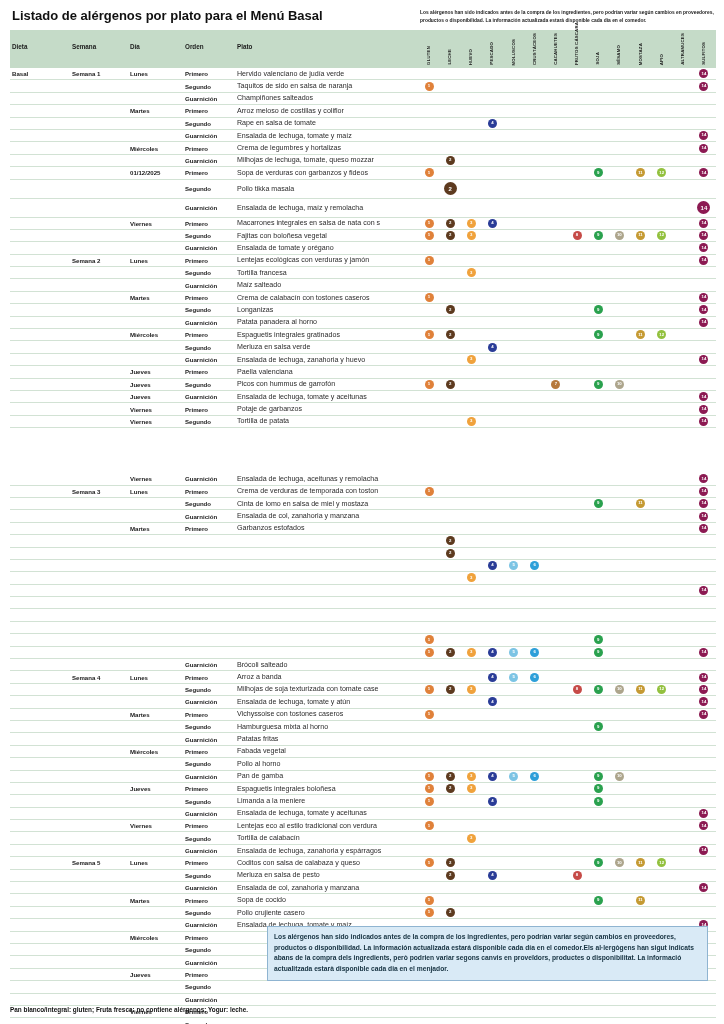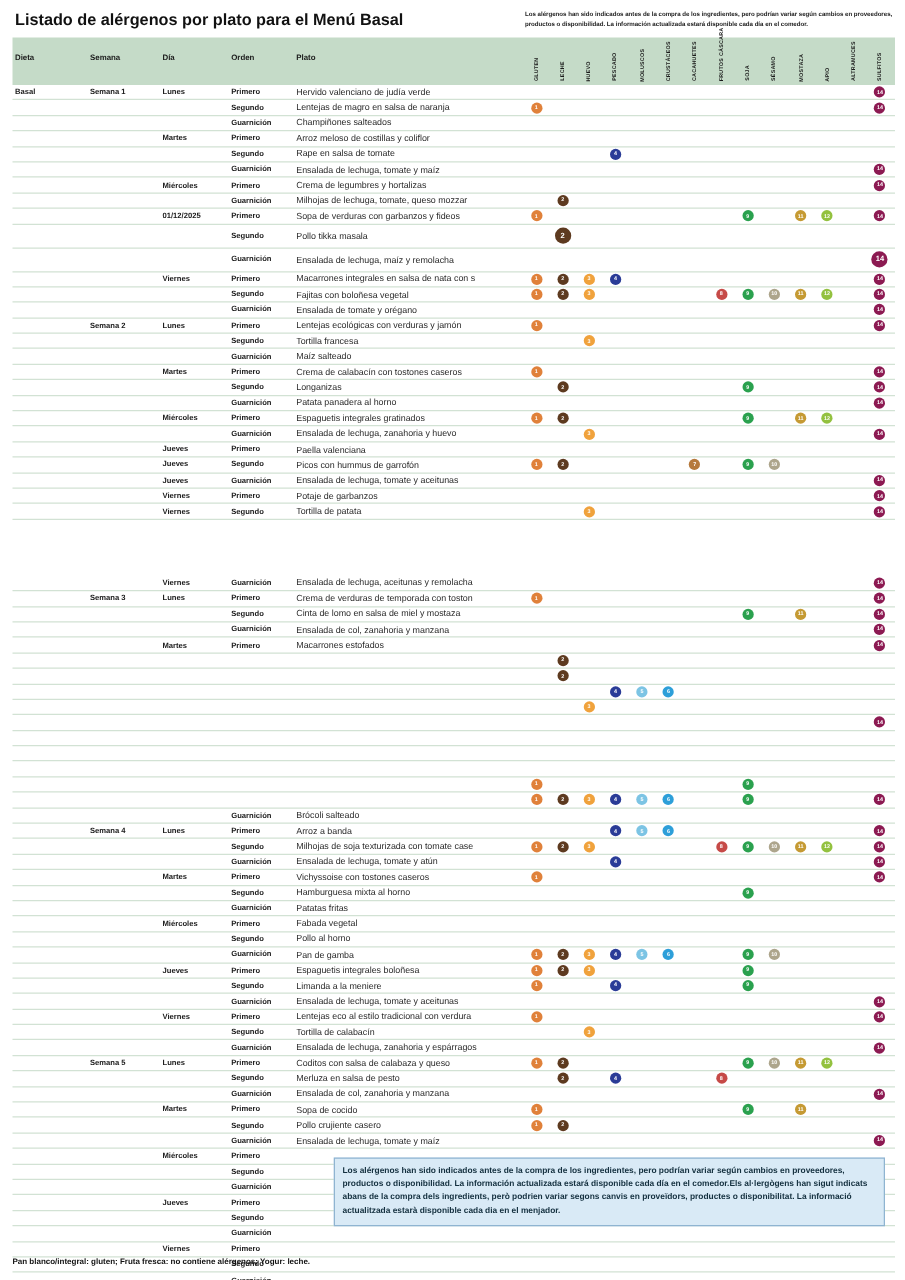--- a/index.html
+++ b/index.html
@@ -62,21 +62,21 @@
       <div class="row" style="height: 11.4px;">
         <span class="cell c-dieta">Basal</span>
         <span class="cell c-semana">Semana 1</span>
         <span class="cell c-dia">Lunes</span>
         <span class="cell c-orden">Primero</span>
         <span class="cell c-plato">Hervido valenciano de judía verde</span>
         <span class="badge" style="height: 9px; width: 9px; font-size: 4.3px; left: 689.45px; top: 1.2px; background: rgb(140, 26, 82);">14</span>
       </div>
       <div class="row" style="height: 11.4px;">
         <span class="cell c-orden">Segundo</span>
-        <span class="cell c-plato">Lentejas de magro en salsa de naranja</span>
+        <span class="cell c-plato">Taquitos de sido en salsa de naranja</span>
         <span class="badge" style="height: 9px; width: 9px; font-size: 4.3px; left: 414.5px; top: 1.2px; background: rgb(224, 129, 58);">1</span>
         <span class="badge" style="height: 9px; width: 9px; font-size: 4.3px; left: 689.45px; top: 1.2px; background: rgb(140, 26, 82);">14</span>
       </div>
       <div class="row" style="height: 11.4px;">
         <span class="cell c-orden">Guarnición</span>
         <span class="cell c-plato">Champiñones salteados</span>
       </div>
       <div class="row" style="height: 11.4px;">
         <span class="cell c-dia">Martes</span>
         <span class="cell c-orden">Primero</span>
@@ -191,20 +191,25 @@
         <span class="cell c-dia">Miércoles</span>
         <span class="cell c-orden">Primero</span>
         <span class="cell c-plato">Espaguetis integrales gratinados</span>
         <span class="badge" style="height: 9px; width: 9px; font-size: 4.3px; left: 414.5px; top: 1.2px; background: rgb(224, 129, 58);">1</span>
         <span class="badge" style="height: 9px; width: 9px; font-size: 4.3px; left: 435.65px; top: 1.2px; background: rgb(93, 58, 31);">2</span>
         <span class="badge" style="height: 9px; width: 9px; font-size: 4.3px; left: 583.7px; top: 1.2px; background: rgb(42, 161, 78);">9</span>
         <span class="badge" style="height: 9px; width: 9px; font-size: 4.3px; left: 626px; top: 1.2px; background: rgb(197, 154, 51);">11</span>
         <span class="badge" style="height: 9px; width: 9px; font-size: 4.3px; left: 647.15px; top: 1.2px; background: rgb(147, 193, 63);">12</span>
       </div>
       <div class="row" style="height: 11.4px;">
+        <span class="cell c-orden">Segundo</span>
+        <span class="cell c-plato">Merluza en salsa verde</span>
+        <span class="badge" style="height: 9px; width: 9px; font-size: 4.3px; left: 477.95px; top: 1.2px; background: rgb(42, 60, 151);">4</span>
+      </div>
+      <div class="row" style="height: 11.4px;">
         <span class="cell c-orden">Guarnición</span>
         <span class="cell c-plato">Ensalada de lechuga, zanahoria y huevo</span>
         <span class="badge" style="height: 9px; width: 9px; font-size: 4.3px; left: 456.8px; top: 1.2px; background: rgb(240, 162, 60);">3</span>
         <span class="badge" style="height: 9px; width: 9px; font-size: 4.3px; left: 689.45px; top: 1.2px; background: rgb(140, 26, 82);">14</span>
       </div>
       <div class="row" style="height: 11.4px;">
         <span class="cell c-dia">Jueves</span>
         <span class="cell c-orden">Primero</span>
         <span class="cell c-plato">Paella valenciana</span>
       </div>
@@ -259,21 +264,21 @@
         <span class="badge" style="height: 9px; width: 9px; font-size: 4.3px; left: 689.45px; top: 1.2px; background: rgb(140, 26, 82);">14</span>
       </div>
       <div class="row" style="height: 11.4px;">
         <span class="cell c-orden">Guarnición</span>
         <span class="cell c-plato">Ensalada de col, zanahoria y manzana</span>
         <span class="badge" style="height: 9px; width: 9px; font-size: 4.3px; left: 689.45px; top: 1.2px; background: rgb(140, 26, 82);">14</span>
       </div>
       <div class="row" style="height: 11.4px;">
         <span class="cell c-dia">Martes</span>
         <span class="cell c-orden">Primero</span>
-        <span class="cell c-plato">Macarrones estofados</span>
+        <span class="cell c-plato">Garbanzos estofados</span>
         <span class="badge" style="height: 9px; width: 9px; font-size: 4.3px; left: 689.45px; top: 1.2px; background: rgb(140, 26, 82);">14</span>
       </div>
       <div class="row" style="height: 11.4px;">
         <span class="badge" style="height: 9px; width: 9px; font-size: 4.3px; left: 435.65px; top: 1.2px; background: rgb(93, 58, 31);">2</span>
       </div>
       <div class="row" style="height: 11.4px;">
         <span class="badge" style="height: 9px; width: 9px; font-size: 4.3px; left: 435.65px; top: 1.2px; background: rgb(93, 58, 31);">2</span>
       </div>
       <div class="row" style="height: 11.4px;">
         <span class="badge" style="height: 9px; width: 9px; font-size: 4.3px; left: 477.95px; top: 1.2px; background: rgb(42, 60, 151);">4</span>

